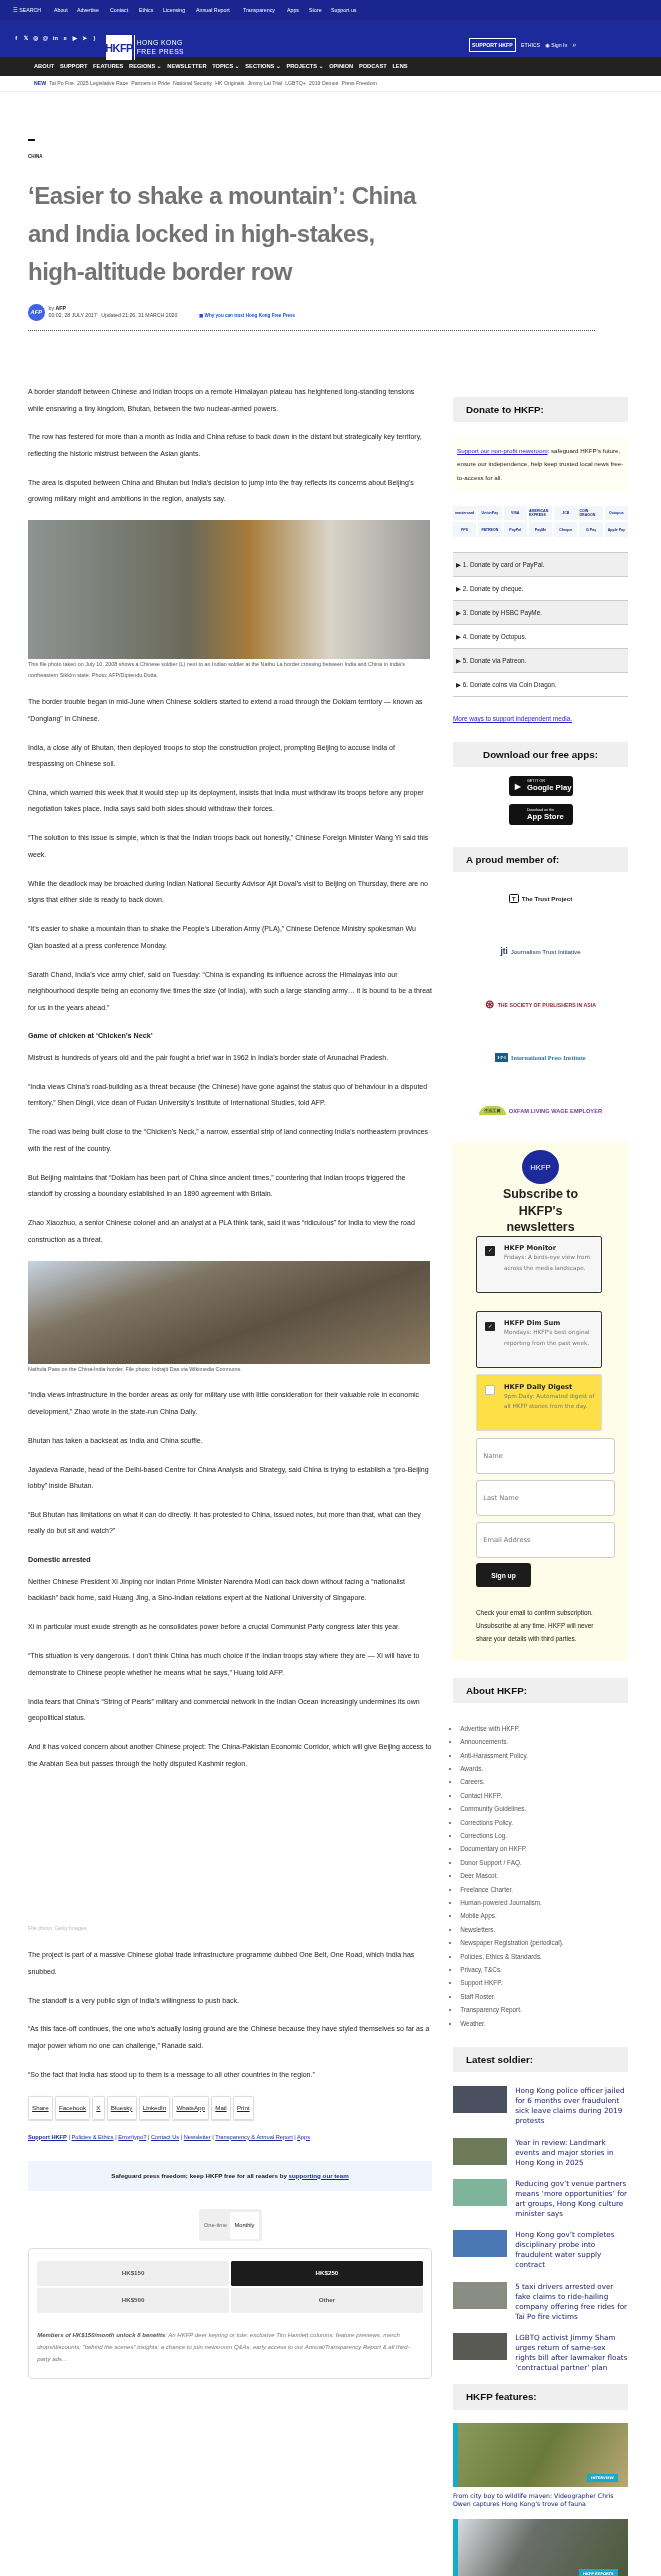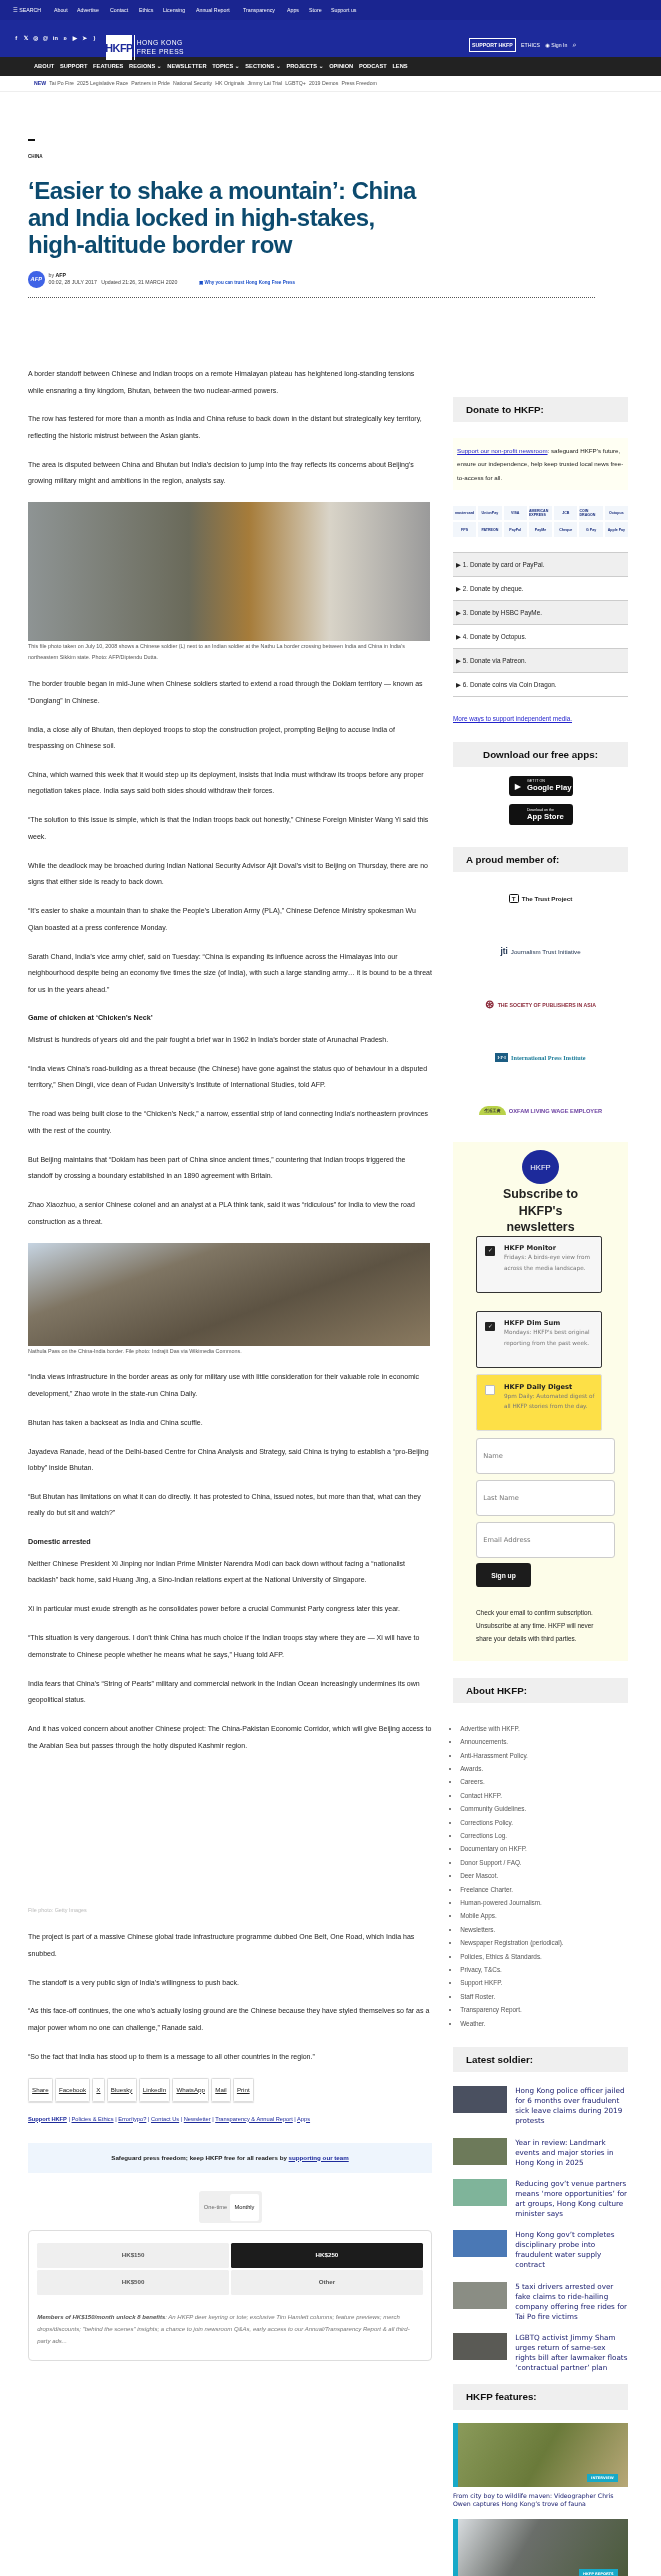--- a/index.html
+++ b/index.html
@@ -15,28 +15,28 @@
 .logo .sep{width:0.5px;height:25px;background:#fff;margin:0 2.1px}
 .logo .txt{font-size:6.7px;line-height:8.2px;letter-spacing:0.5px}
 .brandbar .rt{position:absolute;left:190px;top:18.5px;display:flex;align-items:center;gap:5.2px;font-size:5.2px}
 .btn-support{border:0.5px solid #fff;padding:3.1px 2.1px;font-weight:bold;font-size:5.2px}
 .mainnav{height:19.6px;background:#222;display:flex;align-items:center;padding-left:34px;gap:5.7px;color:#fff;font-weight:bold;font-size:5.7px}
 .subnav{height:15.5px;display:flex;align-items:center;padding-left:34px;gap:3.1px;font-size:5.2px;color:#555;border-bottom:0.5px solid #eee}
 .subnav .new{color:#1d2a9b;font-weight:bold}
 .article{position:absolute;left:28px;top:139px;width:404px}
 .rule{width:6.7px;height:2.1px;background:#111;margin-top:0}
 .cat{font-size:4.6px;font-weight:bold;margin-top:13px}
-h1{font-size:24px;line-height:27px;font-weight:bold;color:#0c4a6e;margin-top:18px;letter-spacing:-0.5px;width:392px}
+h1{font-size:24px;line-height:38px;font-weight:bold;color:#737373;margin-top:18px;letter-spacing:-0.5px;width:392px}
 .byline{display:flex;align-items:center;margin-top:13px;gap:4.1px}
 .avatar{width:16.5px;height:16.5px;border-radius:50%;background:#3f63e6;color:#fff;font-weight:bold;font-style:italic;font-size:5.7px;display:flex;align-items:center;justify-content:center}
 .by{font-size:5.2px;line-height:7.7px;color:#444}
 .by b{color:#111}
 .trust{font-size:4.6px;color:#1a4fc9;font-weight:bold;margin-left:17.5px;margin-top:7.2px}
 .divider{border-top:0.5px dotted #555;margin-top:9.3px;width:567px}
-.body{position:absolute;left:28px;top:366px;width:404px;font-size:7px;line-height:16.5px;color:#222}
+.body{position:absolute;left:28px;top:384px;width:404px;font-size:7px;line-height:16.5px;color:#222}
 .body p{margin-bottom:12.4px}
 .body h3{font-size:7.2px;font-weight:bold;margin:0 0 5.2px}
 .photo{width:402px;background:#888;position:relative;overflow:hidden}
 .caption{font-size:5.4px;line-height:11.3px;color:#555;margin-bottom:12.4px}
 .sidebar{position:absolute;left:453px;width:175px}
 .sb-head{background:#efefef;padding:7.2px 13px;font-size:9.8px;font-weight:bold;color:#111}
 .donate-note{background:#fffff3;padding:6.2px 4.1px;font-size:6.2px;line-height:13.4px;margin-top:15.5px}
 .donate-note a{color:#2222cc}
 .paylogos{display:grid;grid-template-columns:repeat(7,1fr);gap:2.1px;margin-top:15.5px}
 .paylogos span{height:14.4px;background:#f2f6fb;font-size:3.6px;display:flex;align-items:center;justify-content:center;font-weight:bold;color:#1a2f7d}

